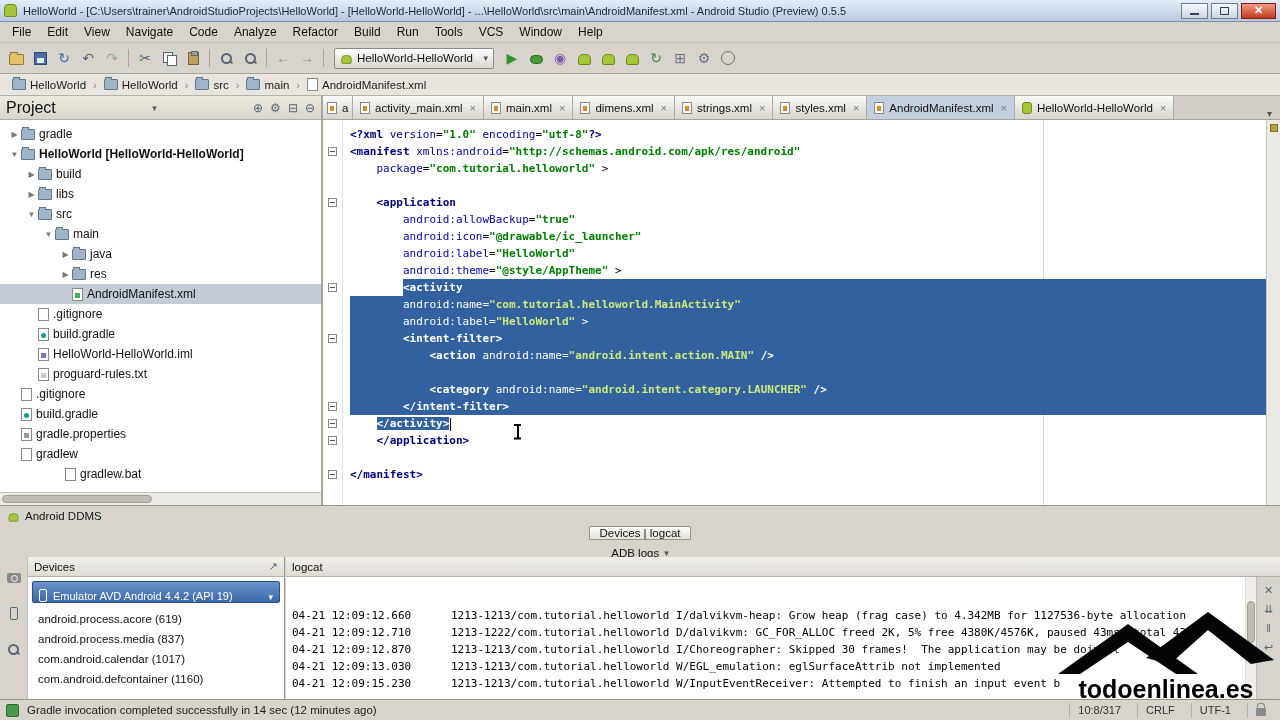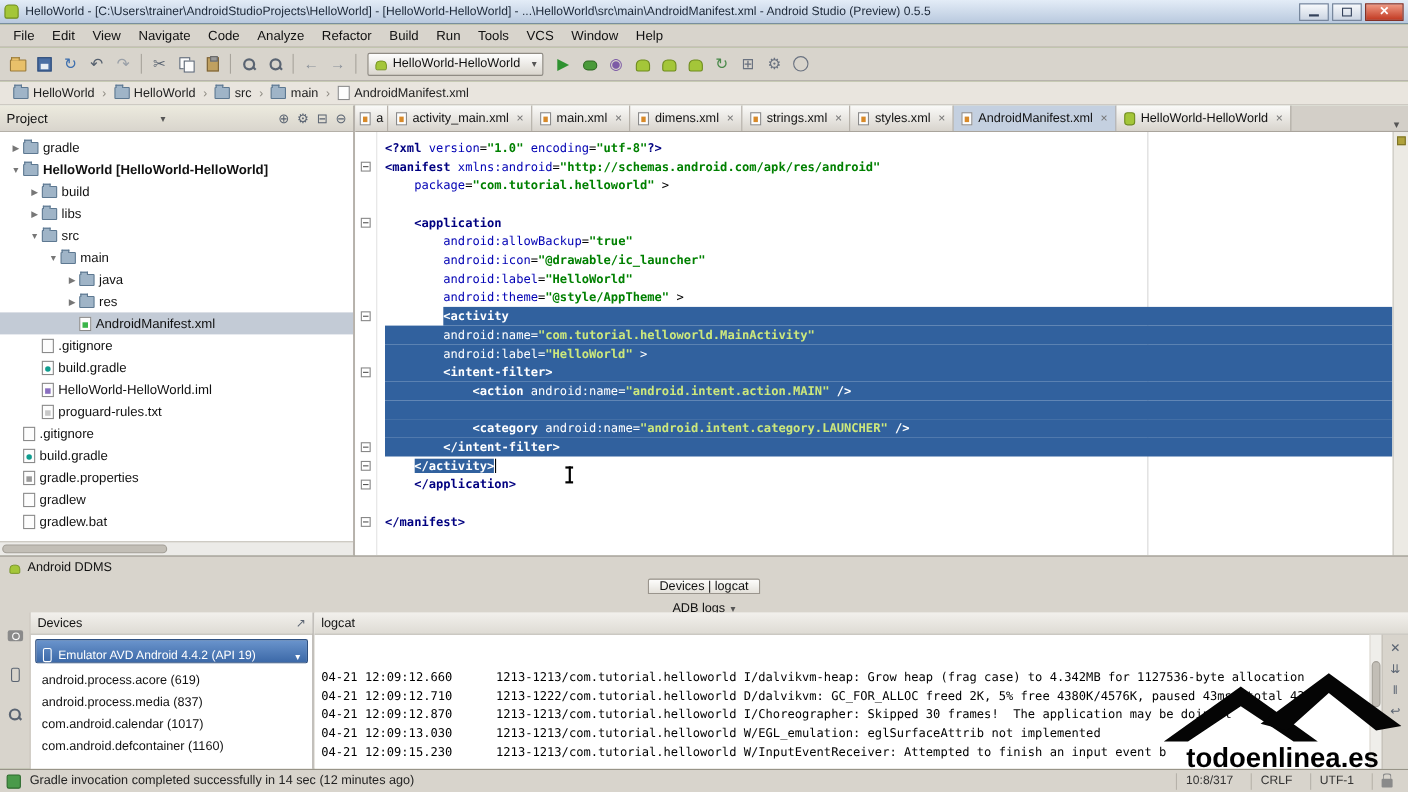--- a/index.html
+++ b/index.html
@@ -50,21 +50,21 @@
 
   
   .breadcrumbs{position:absolute;top:74px;left:0;right:0;height:22px;background:#e9e5de;border-bottom:1px solid #b4b0a8;display:flex;align-items:center;padding-left:8px;gap:2px;}
   .crumb{display:flex;align-items:center;gap:4px;padding:1px 4px;font-size:11.5px;color:#222;}
   .crumb-sep{color:#8a867e;font-size:11px;padding:0 1px;}
 
   
   .main{position:absolute;top:96px;left:0;right:0;height:409px;background:#fff;}
   .project-panel{position:absolute;left:0;top:0;bottom:0;width:322px;background:#fff;border-right:1px solid #a9a49c;}
   .pp-header{position:absolute;top:0;left:0;right:0;height:24px;background:linear-gradient(#eceade,#d9d5cd);border-bottom:1px solid #b4b0a8;display:flex;align-items:center;padding:0 6px;gap:4px;}
-  .pp-title{font-size:12px;}
+  .pp-title{font-size:16px;}
   .pp-icons{margin-left:auto;display:flex;gap:7px;}
   .pp-ic{font-size:12px;color:#5a6472;line-height:1;}
   .tree{position:absolute;top:24px;left:0;right:0;bottom:13px;overflow:hidden;padding-top:4px;background:#fff;}
   .tree-row{height:20px;display:flex;align-items:center;white-space:nowrap;}
   .tree-row.sel{background:#c3cbd6;}
   .tr-arrow{width:13px;font-size:8px;color:#777;text-align:center;flex:0 0 auto;}
   .tr-label{font-size:12px;margin-left:4px;}
   .tr-label.b{font-weight:bold;}
   .t-folder{width:14px;height:11px;background:#9fb4c7;border:1px solid #5d7891;border-radius:1px;position:relative;flex:0 0 auto;}
   .t-folder::before{content:"";position:absolute;top:-3px;left:0;width:5px;height:2px;background:#9fb4c7;border:1px solid #5d7891;border-bottom:none;}
@@ -391,21 +391,21 @@
           <div class="tree-row" style="padding-left: 8px;">
             <span class="tr-arrow"></span>
             <span class="t-file v-props"></span>
             <span class="tr-label">gradle.properties</span>
           </div>
           <div class="tree-row" style="padding-left: 8px;">
             <span class="tr-arrow"></span>
             <span class="t-file v-file"></span>
             <span class="tr-label">gradlew</span>
           </div>
-          <div class="tree-row" style="padding-left: 8px;">
+          <div class="tree-row" style="padding-left: 8px; margin-left: 44px;">
             <span class="tr-arrow"></span>
             <span class="t-file v-file"></span>
             <span class="tr-label">gradlew.bat</span>
           </div>
         </div>
       <div class="pp-hscroll">
         <div class="pp-thumb"></div>
       </div>
     </div>
     <div class="splitter"></div>

